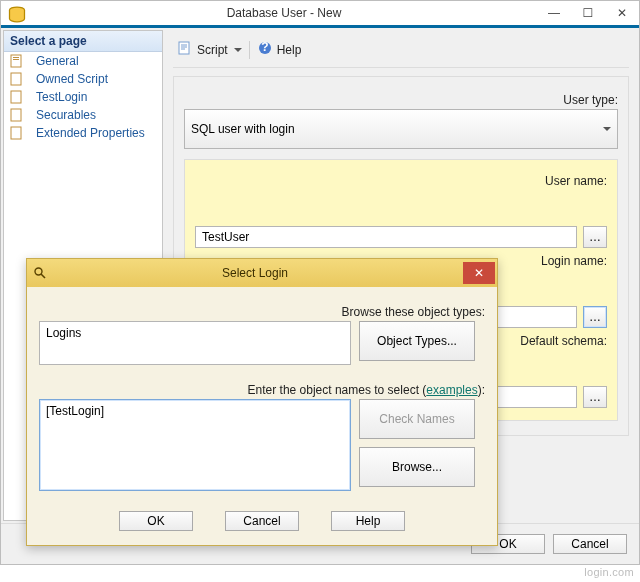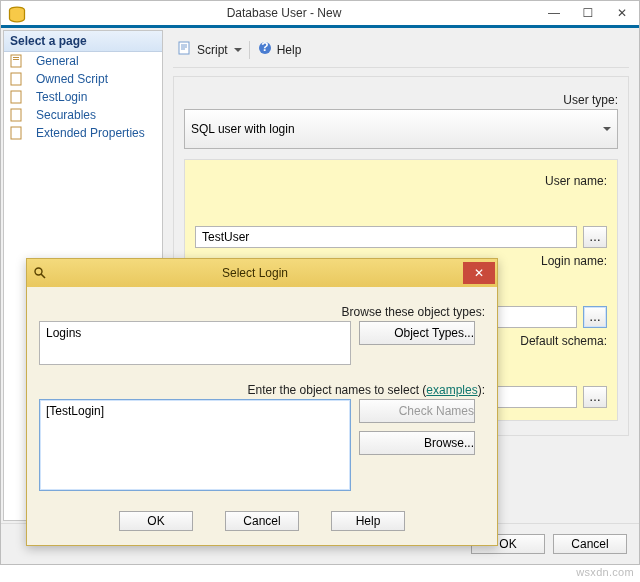--- a/index.html
+++ b/index.html
@@ -43,21 +43,21 @@
   .dlg-title { height: 28px; background: linear-gradient(#f4da7c,#e9c85e); display: flex; align-items: center; padding: 0 0 0 6px; }
   .dlg-title .tico { width: 14px; height: 14px; }
   .dlg-title .tt { flex: 1; text-align: center; font-size: 12px; color: #3b2e00; }
   .dlg-close { width: 32px; height: 22px; background: #c94a3b; color: #fff; display:flex; align-items:center; justify-content:center; margin-right: 2px; }
   .dlg-body { padding: 12px 12px 10px 12px; }
   .dlg .area { background: #fff; border: 1px solid #b5b5b5; width: 312px; padding: 4px 6px; }
   .area.h1 { height: 44px; }
   .area.h2 { height: 92px; border: 1px solid #7aa7d9; box-shadow: 0 0 0 1px #cfe3fb inset; }
   .dlg .row2 { display: flex; gap: 8px; }
   .sidebtns { display: flex; flex-direction: column; gap: 8px; }
-  .btn2 { width: 116px; height: 24px; background: linear-gradient(#fdfdfd,#ececec); border: 1px solid #a9a9a9; text-align: right; }
+  .btn2 { width: 116px; height: 40px; background: linear-gradient(#fdfdfd,#ececec); border: 1px solid #a9a9a9; }
   .btn2.disabled { color: #9a9a9a; }
   .dlg-footer { display:flex; justify-content:center; gap: 32px; padding: 10px 0 14px 0; }
   .link { color: #0f766e; text-decoration: underline; cursor: pointer; }
 
   .watermark { position:absolute; right:6px; bottom:4px; font-size:11px; color:#bdbdbd; letter-spacing:0.3px; }
 </style>
 </head>
 <body>
 
 <div class="win">
@@ -212,13 +212,13 @@
       </div>
     </div>
   </div>
   <div class="dlg-footer">
     <button class="btn">OK</button>
     <button class="btn">Cancel</button>
     <button class="btn">Help</button>
   </div>
 </div>
 
-<div class="watermark">wsxdn.com</div>
+<div class="watermark">login.com</div>
 
 </body></html>

